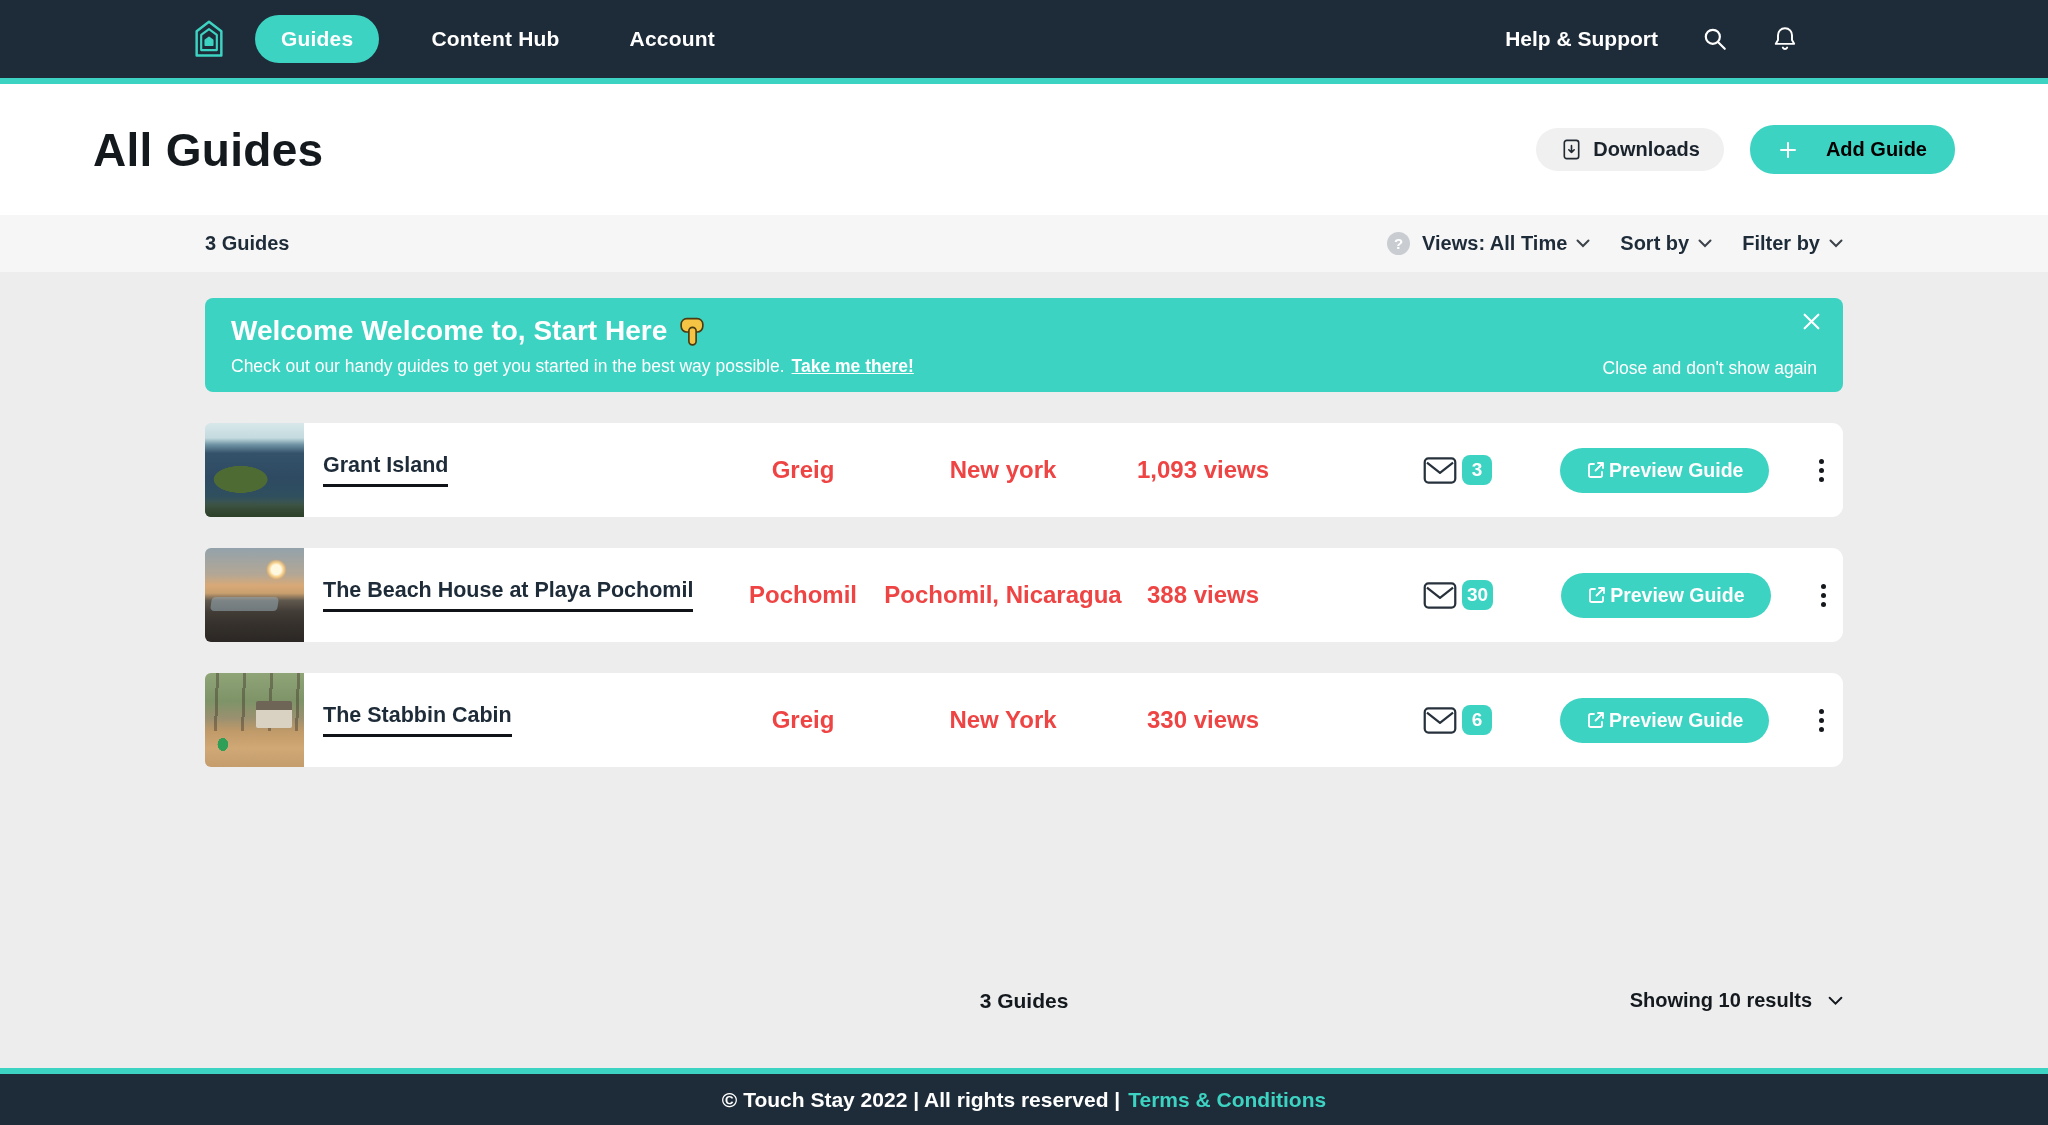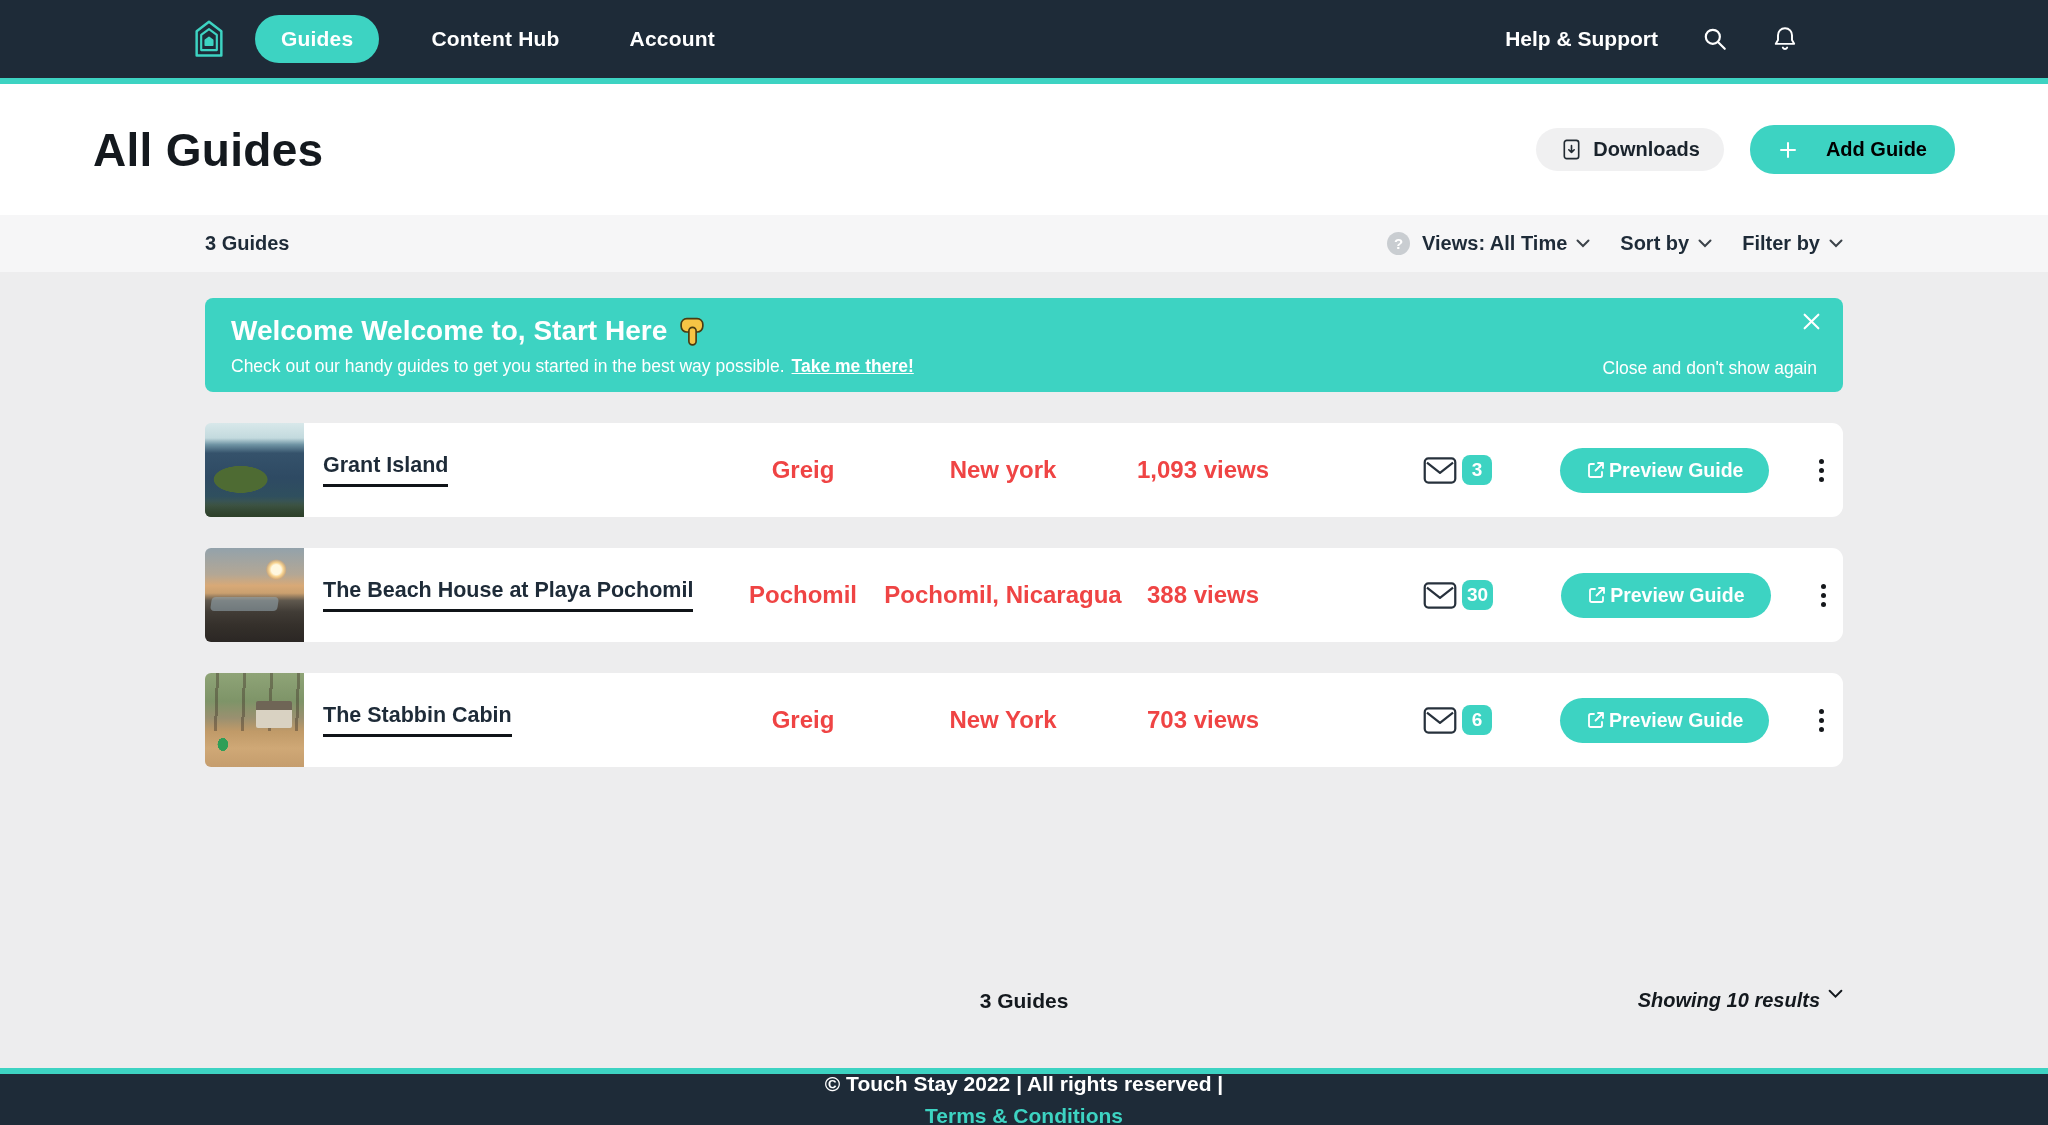--- a/index.html
+++ b/index.html
@@ -118,28 +118,28 @@
   .kebab i { width:5px; height:5px; border-radius:50%; background:#15181C; }
   
   .summary-row {
     margin-top:auto; margin-bottom:56px; position:relative; display:flex; align-items:center;
   }
   .summary-count {
     position:absolute; left:50%; transform:translateX(-50%);
     font-size:21px; font-weight:bold; color:#14191E;
   }
   .summary-showing {
-    margin-left:auto; display:flex; align-items:flex-start; gap:8px; font-size:20px;
-    font-weight:bold; color:#14191E; cursor:pointer;font-style:italic;
+    margin-left:auto; display:flex; align-items:center; gap:16px; font-size:20px;
+    font-weight:bold; color:#14191E; cursor:pointer;
   }
   
   .footer {
     height:57px; background:#1E2B38; border-top:6px solid #3DD3C2;
     display:flex; align-items:center; justify-content:center;
-    color:#fff; font-size:21px; font-weight:bold; gap:8px;flex-direction:column;
+    color:#fff; font-size:21px; font-weight:bold; gap:8px;
   }
   .footer-link { color:#3DD3C2; cursor:pointer; }
 </style>
 </head>
 <body>
 
 <header class="topnav">
   <span class="logo">
     <svg width="28" height="42" viewBox="0 0 34 46" fill="none" stroke="#3DD3C2">
       <path d="M17 2 L32 13.5 V43 H2 V13.5 Z" stroke-width="3" stroke-linejoin="round"></path>
@@ -303,21 +303,21 @@
     </span>
   </div>
 
   <div class="row">
     <div class="thumb thumb-cabin"></div>
     <div class="title-cell">
       <span class="guide-title">The Stabbin Cabin</span>
     </div>
     <span class="cell-author gray-text">Greig</span>
     <span class="cell-location gray-text">New York</span>
-    <span class="cell-views gray-text">703 views</span>
+    <span class="cell-views gray-text">330 views</span>
     <span class="msg-block">
       <svg width="34" height="27" viewBox="0 0 36 29" fill="#fff" stroke="#27313C" stroke-width="2.4" stroke-linejoin="round">
         <rect x="1.6" y="1.6" width="32.8" height="25.8" rx="4"></rect>
         <path d="M4 6 L18 17 L32 6" fill="none"></path>
       </svg>
       <span class="msg-badge">6</span>
     </span>
     <button class="btn-preview">
       <span style="display:flex;">
         <svg width="20" height="20" viewBox="0 0 20 20" fill="none" stroke="#fff" stroke-width="1.8" stroke-linecap="round" stroke-linejoin="round">

